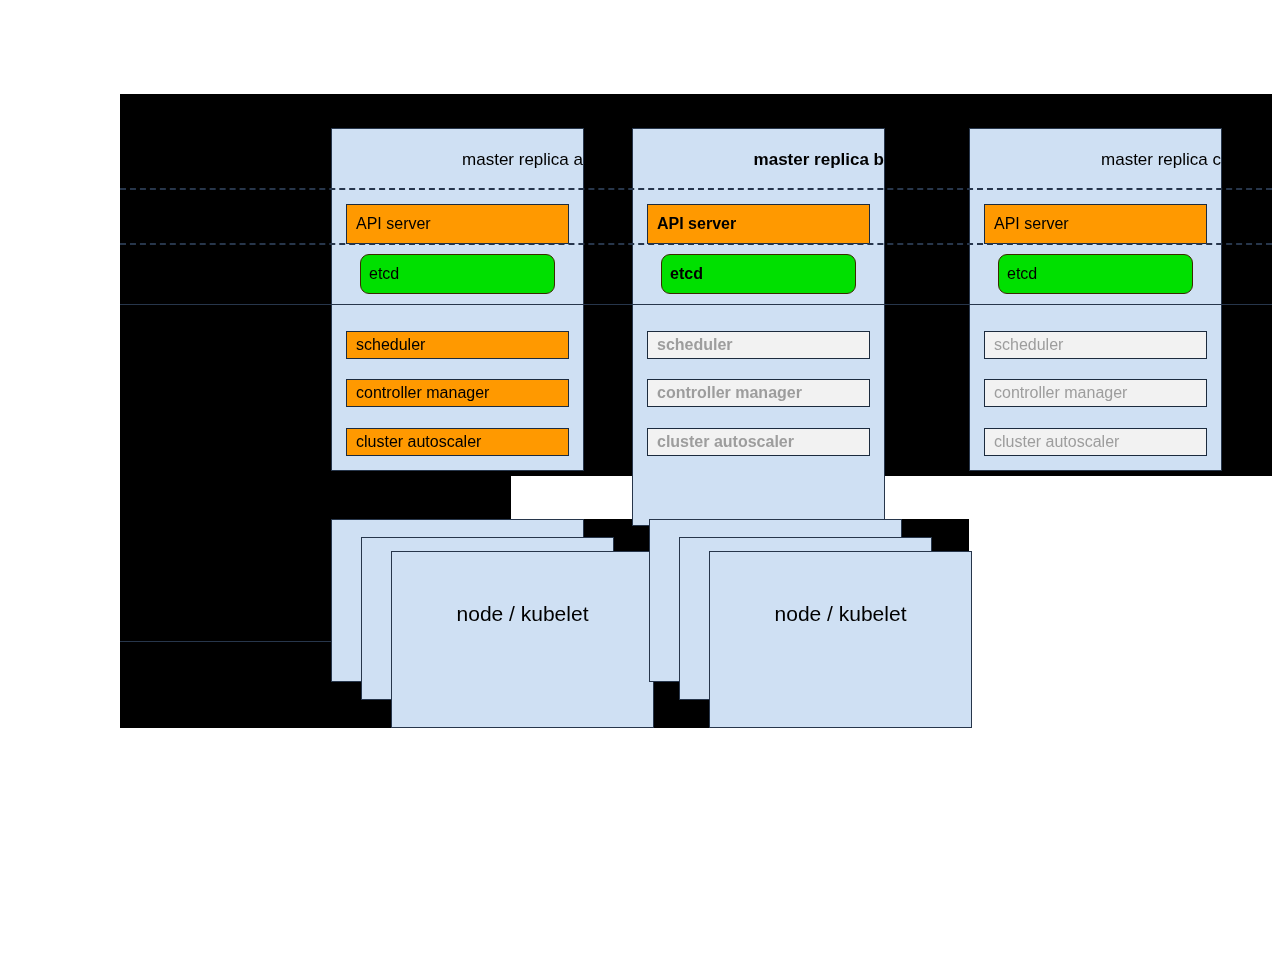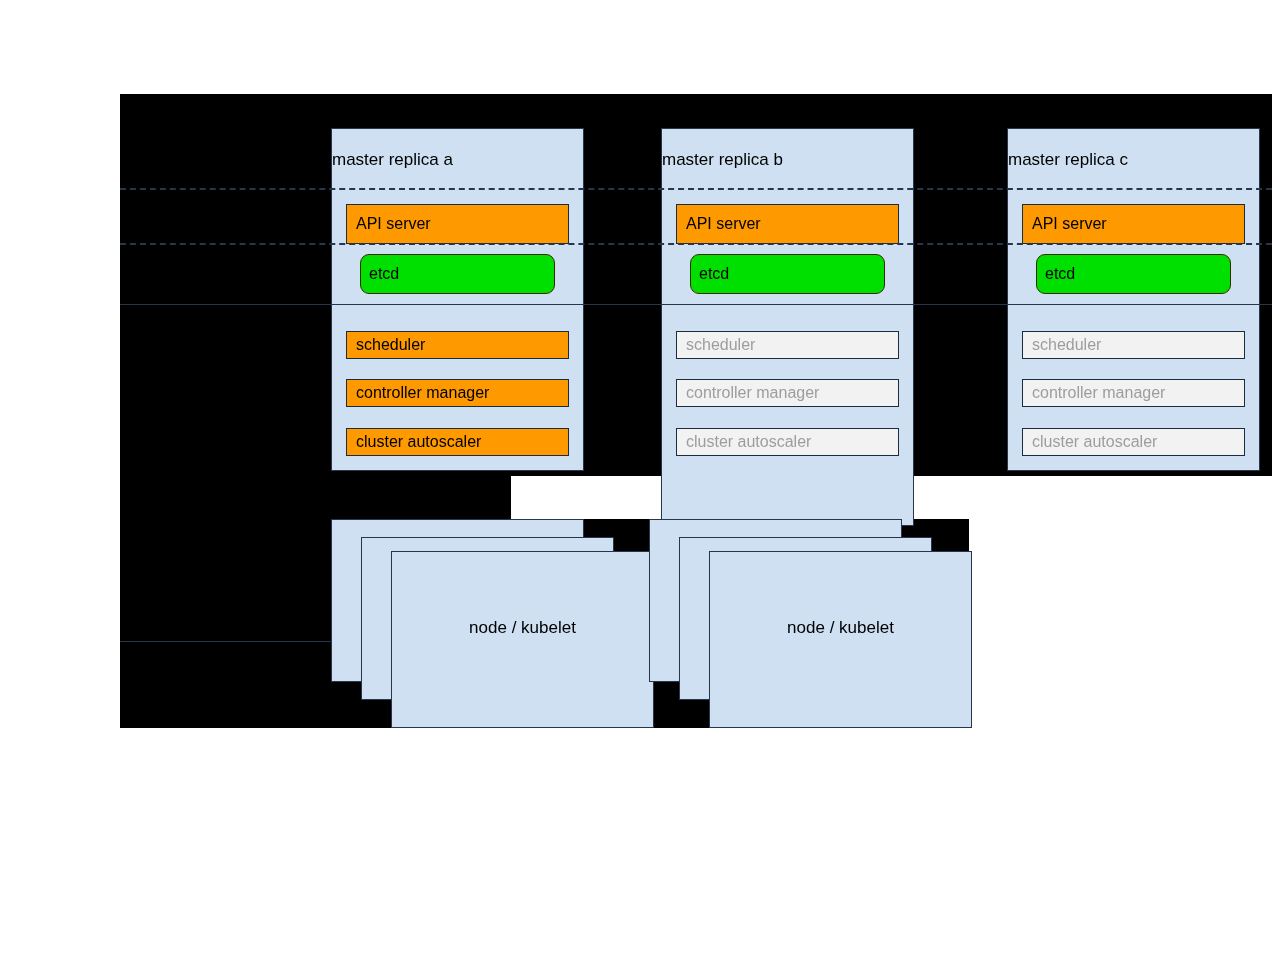--- a/index.html
+++ b/index.html
@@ -16,21 +16,21 @@
 
   
   .replica{
     position:absolute;
     background:#cfe0f3;
     border:1px solid #27364b;
     box-sizing:border-box;
   }
   .replica-title{
     position:absolute;left:0;right:0;top:20px;
-    text-align:left;
+    text-align:right;
     font-size:17px;color:#000000;
     line-height:22px;
   }
 
   
   .hrule{position:absolute;height:0;border-top:2px dashed #27364b;}
   .hrule-solid{position:absolute;height:0;border-top:1px solid #27364b;}
 
   
   .comp{
@@ -60,48 +60,48 @@
 
   
   .nodecard{
     position:absolute;
     background:#cfe0f3;
     border:1px solid #27364b;
     box-sizing:border-box;
   }
   .nodecard-label{
     position:absolute;left:0;right:0;top:50px;
-    text-align:center;font-size:17px;color:#000000;margin-top:16px;
+    text-align:center;font-size:21px;color:#000000;
   }
 </style>
 </head>
 <body>
 
 <div id="stage">
     <div class="blackfill" style="left: 120px; top: 94px; width: 1152px; height: 382px;"></div>
     <div class="blackfill" style="left: 120px; top: 476px; width: 391px; height: 43px;"></div>
     <div class="blackfill" style="left: 120px; top: 519px; width: 849px; height: 209px;"></div>
     <div class="hrule-solid" style="left: 120px; width: 848px; top: 641px; z-index: 0;"></div>
     <div class="replica" style="left: 331px; top: 128px; width: 253px; height: 343px;">
       <div class="replica-title">master replica a</div>
       <div class="comp active" style="left: 14px; right: 14px; top: 75px; height: 40px;">API server</div>
       <div class="etcd" style="left: 28px; right: 28px; top: 125px; height: 40px;">etcd</div>
       <div class="comp active" style="left: 14px; right: 14px; top: 202px; height: 28px;">scheduler</div>
       <div class="comp active" style="left: 14px; right: 14px; top: 250px; height: 28px;">controller manager</div>
       <div class="comp active" style="left: 14px; right: 14px; top: 299px; height: 28px;">cluster autoscaler</div>
     </div>
-    <div class="replica" style="left: 661px; top: 128px; width: 253px; height: 398px;">
+    <div class="replica" style="left: 632px; top: 128px; width: 253px; height: 398px; font-weight: bold;">
       <div class="replica-title">master replica b</div>
       <div class="comp active" style="left: 14px; right: 14px; top: 75px; height: 40px;">API server</div>
       <div class="etcd" style="left: 28px; right: 28px; top: 125px; height: 40px;">etcd</div>
       <div class="comp inactive" style="left: 14px; right: 14px; top: 202px; height: 28px;">scheduler</div>
       <div class="comp inactive" style="left: 14px; right: 14px; top: 250px; height: 28px;">controller manager</div>
       <div class="comp inactive" style="left: 14px; right: 14px; top: 299px; height: 28px;">cluster autoscaler</div>
     </div>
-    <div class="replica" style="left: 1007px; top: 128px; width: 253px; height: 343px;">
+    <div class="replica" style="left: 969px; top: 128px; width: 253px; height: 343px;">
       <div class="replica-title">master replica c</div>
       <div class="comp active" style="left: 14px; right: 14px; top: 75px; height: 40px;">API server</div>
       <div class="etcd" style="left: 28px; right: 28px; top: 125px; height: 40px;">etcd</div>
       <div class="comp inactive" style="left: 14px; right: 14px; top: 202px; height: 28px;">scheduler</div>
       <div class="comp inactive" style="left: 14px; right: 14px; top: 250px; height: 28px;">controller manager</div>
       <div class="comp inactive" style="left: 14px; right: 14px; top: 299px; height: 28px;">cluster autoscaler</div>
     </div>
     <div class="hrule" style="left: 120px; width: 1152px; top: 188px;"></div>
     <div class="hrule" style="left: 120px; width: 1152px; top: 243px;"></div>
     <div class="hrule-solid" style="left: 120px; width: 1152px; top: 304px;"></div>

